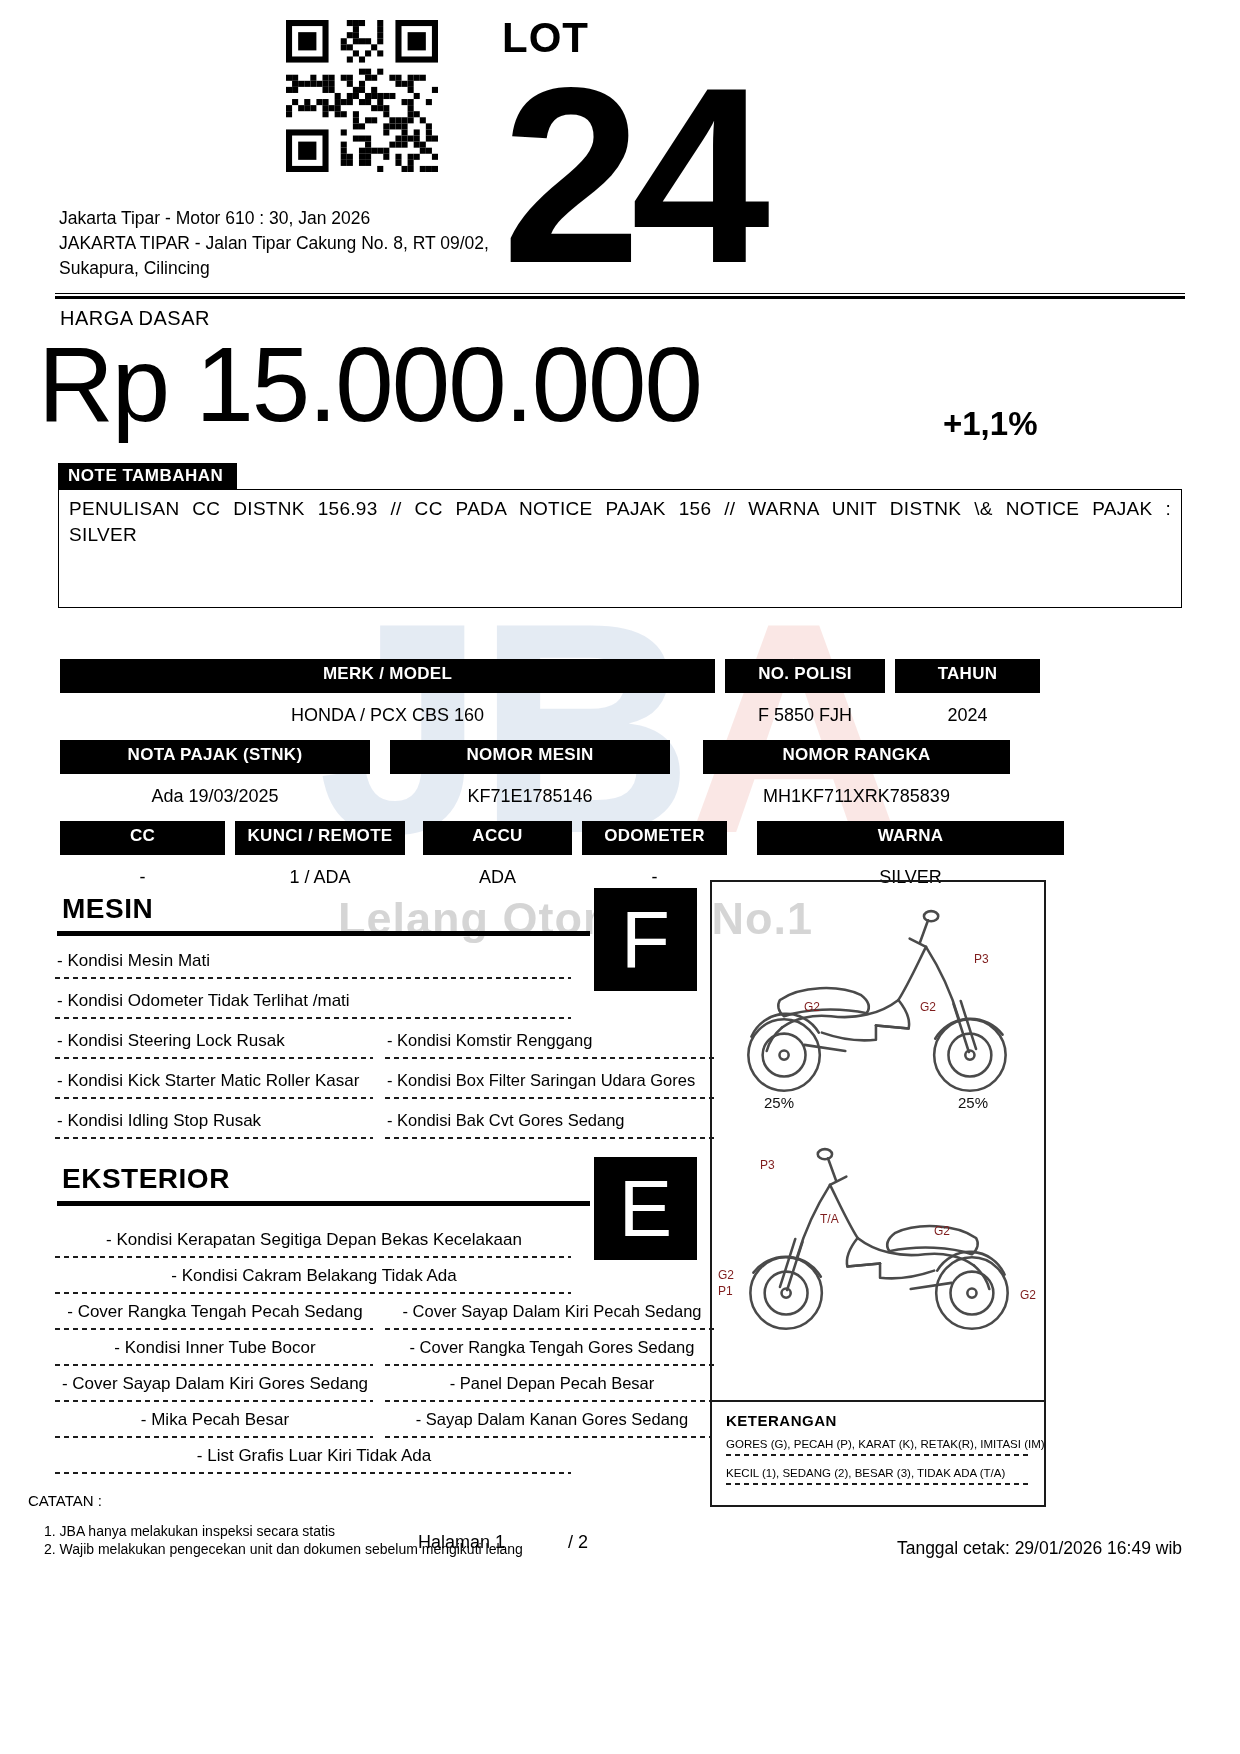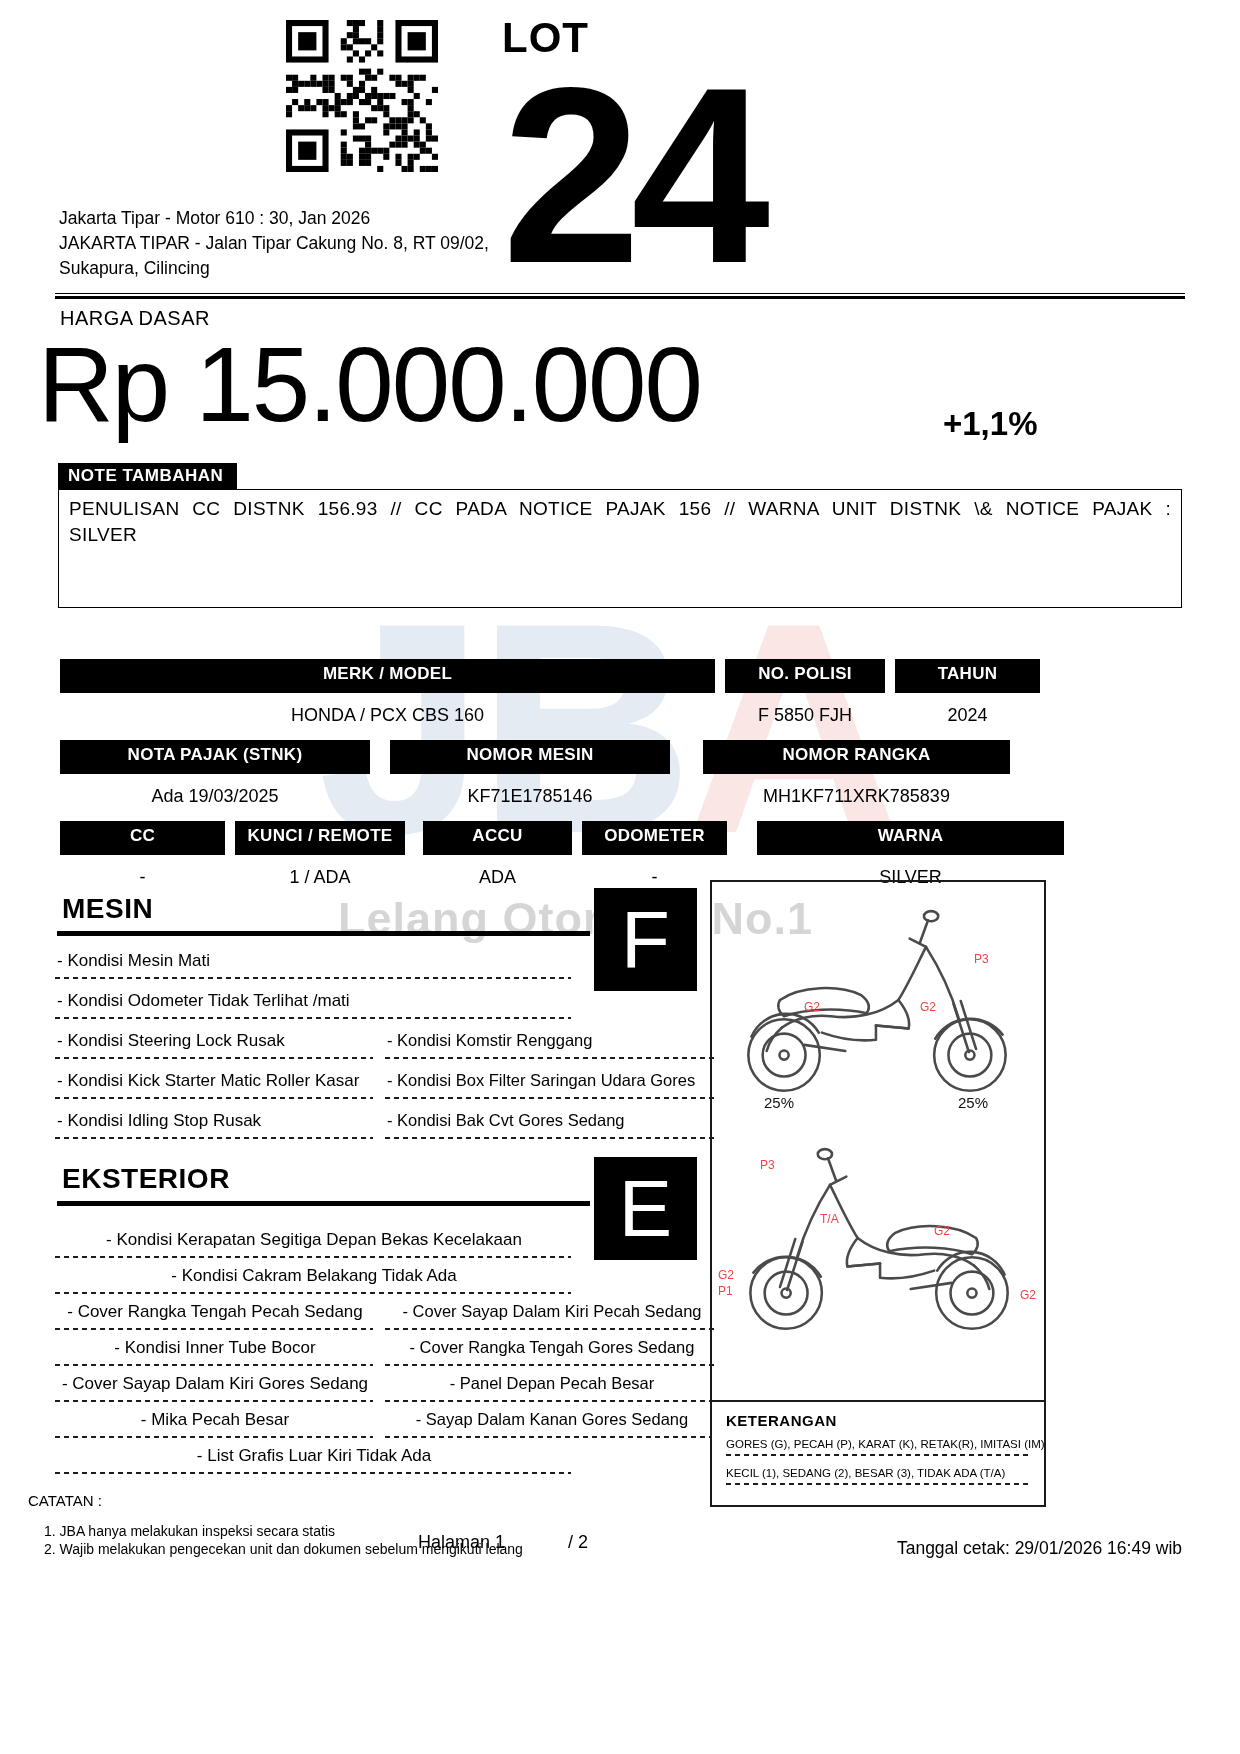--- a/index.html
+++ b/index.html
@@ -53,21 +53,21 @@
   .cond-cell.colR { width:332px; }
   .cond-cell.colR { font-size:16.5px; }
   .dashu::after { content:""; position:absolute; left:0; right:0; bottom:2px; height:2.5px;
     background-image:repeating-linear-gradient(to right,#1c1c1c 0 5px,transparent 5px 9px); }
 
   
   .diagram-panel { position:absolute; left:710px; top:880px; width:336px; height:627px; border:2px solid #1a1a1a; }
   .bike { position:absolute; left:12px; width:308px; height:194px; }
   .bike.top { top:24px; }
   .bike.bottom { top:262px; }
-  .dlabel { position:absolute; font-size:12px; color:#ef4444; }
+  .dlabel { position:absolute; font-size:12px; color:#7f1d1d; }
   .pct { position:absolute; font-size:15px; color:#111; }
   .keterangan { position:absolute; left:-2px; right:-2px; top:518px; bottom:-2px; border:2px solid #1a1a1a; padding:10px 14px 0; background:#fff; }
   .ket-title { font-size:15px; font-weight:bold; letter-spacing:0.5px; }
   .ket-line { position:relative; font-size:11.5px; margin-top:9px; padding-bottom:8px; white-space:nowrap; }
 
   
   .catatan { position:absolute; left:28px; top:1492px; font-size:15px; line-height:1.25; }
   .catatan-items { margin-left:16px; margin-top:11px; font-size:14px; line-height:1.3; }
   .footer-page { position:absolute; left:418px; top:1532px; font-size:18px; }
   .footer-of { position:absolute; left:568px; top:1532px; font-size:18px; }

